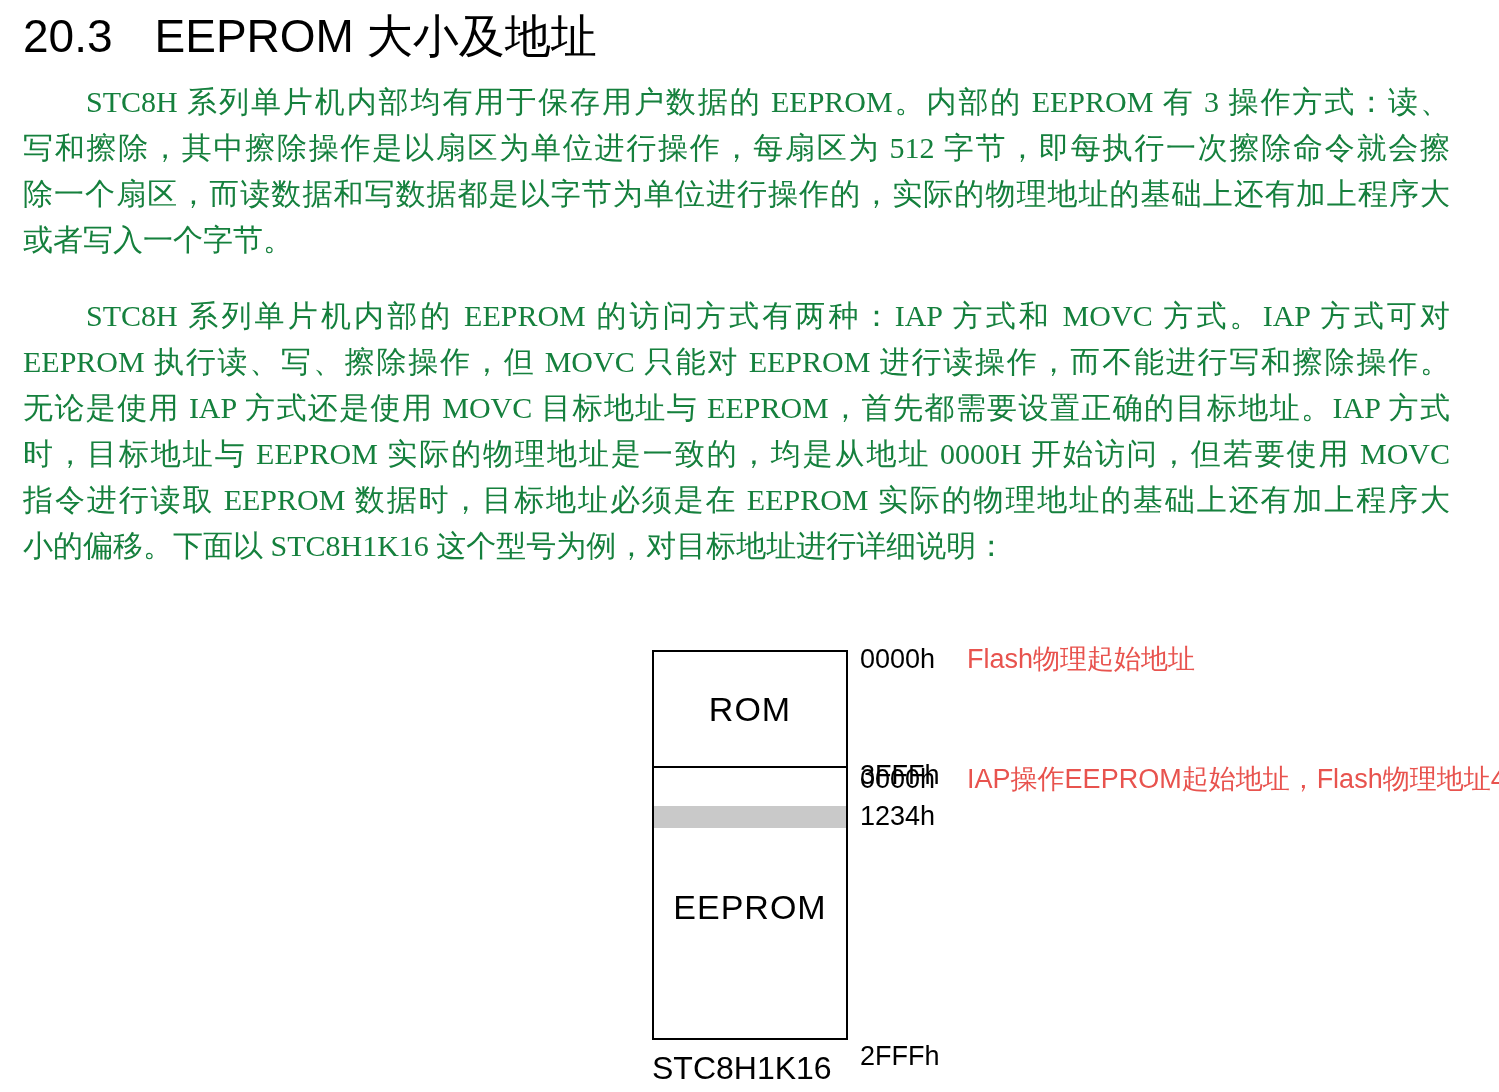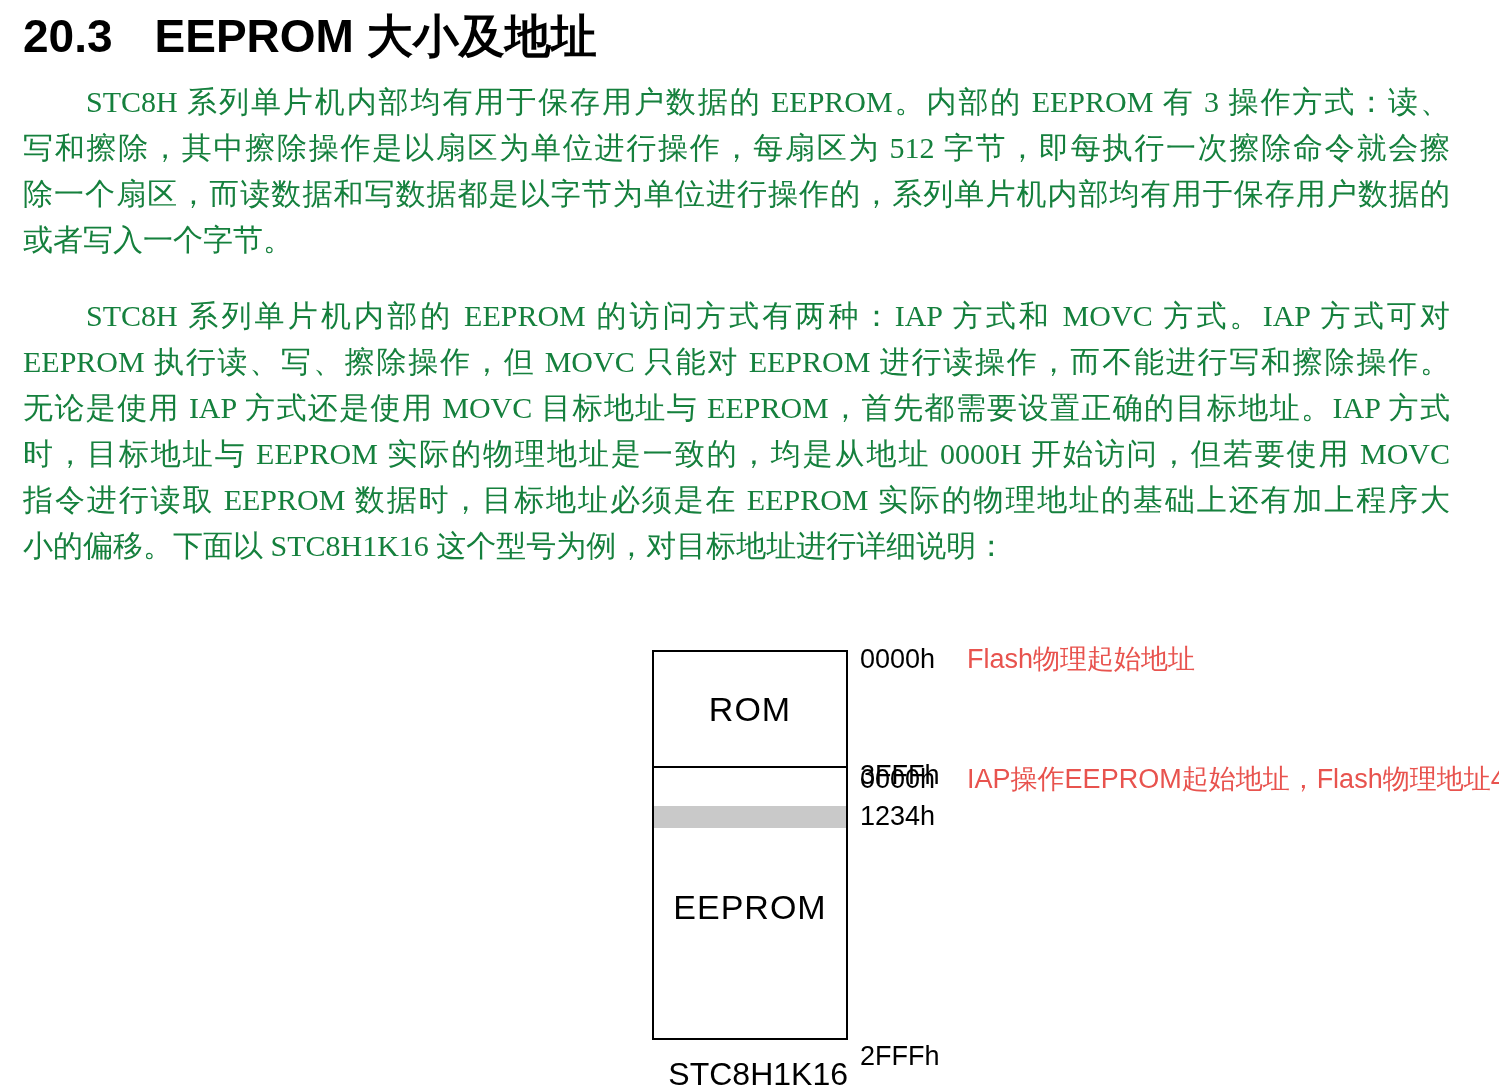--- a/index.html
+++ b/index.html
@@ -11,21 +11,21 @@
     background: #ffffff;
     overflow: hidden;
     color: #111;
   }
   
   .heading {
     position: absolute;
     top: 6px;
     left: 23px;
     font-family: "Liberation Sans", "DejaVu Sans", sans-serif;
-    font-weight: 700;
+    font-weight: 400;
     font-size: 46px;
     color: #000;
     letter-spacing: 0;
     white-space: nowrap;
   }
   .heading .num { margin-right: 42px; }
   
   .para {
     position: absolute;
     left: 23px;
@@ -80,25 +80,24 @@
     left: 0;
     width: 100%;
     top: 236px;
     text-align: center;
   }
   .chip-label {
     position: absolute;
     left: 652px;
     top: 1050px;
     width: 196px;
-    text-align: right;
+    text-align: left;
     font-family: "Liberation Sans", "DejaVu Sans", sans-serif;
     font-size: 32px;
     color: #000;
-    margin-top: 6px;
   }
   .addr-row {
     position: absolute;
     left: 860px;
     font-family: "Liberation Sans", "DejaVu Sans", sans-serif;
     font-size: 27px;
     line-height: 28px;
     white-space: nowrap;
     color: #000;
   }
@@ -116,21 +115,21 @@
 </head>
 <body>
 
 <div class="page">
 
   <h1 class="heading"><span class="num">20.3</span><span>EEPROM 大小及地址</span></h1>
 
   <div class="para para-1">
     <div class="line indent">STC8H 系列单片机内部均有用于保存用户数据的 EEPROM。内部的 EEPROM 有 3 操作方式：读、</div>
     <div class="line">写和擦除，其中擦除操作是以扇区为单位进行操作，每扇区为 512 字节，即每执行一次擦除命令就会擦</div>
-    <div class="line">除一个扇区，而读数据和写数据都是以字节为单位进行操作的，系列单片机内部均有用于保存用户数据的</div>
+    <div class="line">除一个扇区，而读数据和写数据都是以字节为单位进行操作的，实际的物理地址的基础上还有加上程序大</div>
     <div class="line last">或者写入一个字节。</div>
   </div>
 
   <div class="para para-2">
     <div class="line indent">STC8H 系列单片机内部的 EEPROM 的访问方式有两种：IAP 方式和 MOVC 方式。IAP 方式可对</div>
     <div class="line">EEPROM 执行读、写、擦除操作，但 MOVC 只能对 EEPROM 进行读操作，而不能进行写和擦除操作。</div>
     <div class="line">无论是使用 IAP 方式还是使用 MOVC 目标地址与 EEPROM，首先都需要设置正确的目标地址。IAP 方式</div>
     <div class="line">时，目标地址与 EEPROM 实际的物理地址是一致的，均是从地址 0000H 开始访问，但若要使用 MOVC</div>
     <div class="line">指令进行读取 EEPROM 数据时，目标地址必须是在 EEPROM 实际的物理地址的基础上还有加上程序大</div>
     <div class="line last">小的偏移。下面以 STC8H1K16 这个型号为例，对目标地址进行详细说明：</div>

